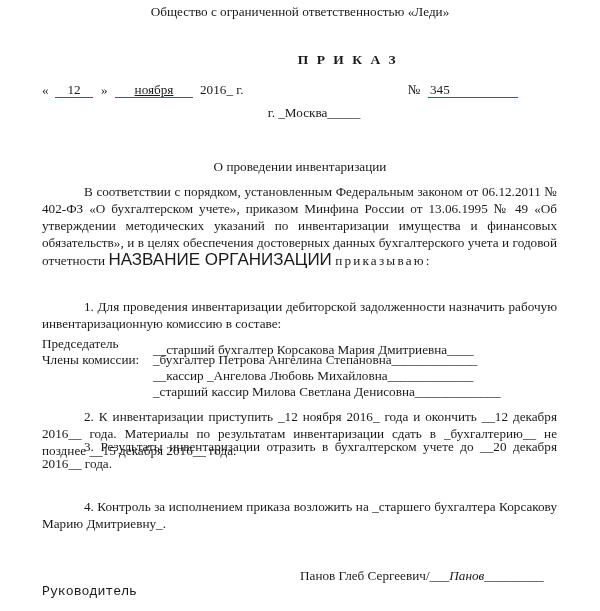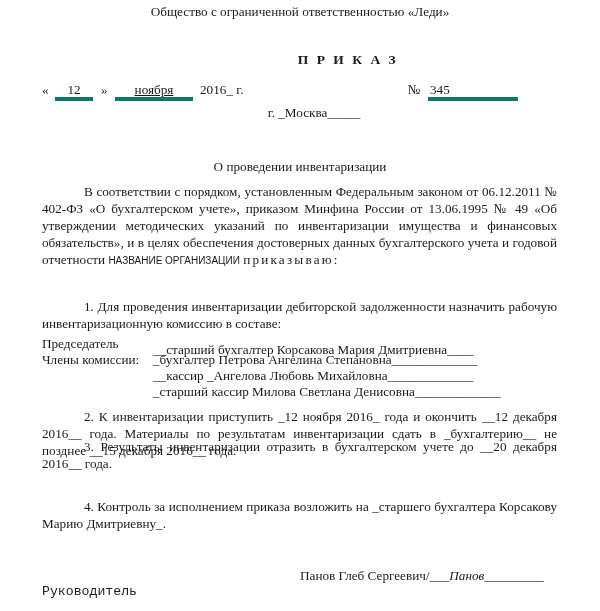--- a/index.html
+++ b/index.html
@@ -13,34 +13,34 @@
       position: relative;
       overflow: hidden;
       font-family: "Liberation Serif", serif;
       font-size: 13.2px;
       color: #1a1a1a;
     }
     .abs { position: absolute; white-space: nowrap; }
     .center { left: 0; width: 600px; text-align: center; }
     .org { top: 4px; }
     .title { top: 52px; font-weight: bold; letter-spacing: 2.5px; font-size: 13.5px; padding-left: 48px; }
-    .uline { display: inline-block; border-bottom: 4px solid #0f766e; text-align: center; line-height: 15px; }
+    .uline { display: inline-block; border-bottom: 1px solid #0f766e; text-align: center; line-height: 15px; }
     .city { top: 105px; margin-left: 14px; }
     .subject { top: 140px; margin-top: 19px; }
     .para {
       position: absolute;
       left: 42px;
       width: 515px;
       text-align: justify;
       line-height: 17px;
       white-space: normal;
     }
     .para p { margin: 0; }
     .indent { text-indent: 42px; }
-    .sans { font-family: "Liberation Sans", sans-serif; font-size: 10px; }
+    .sans { font-family: "Liberation Sans", sans-serif; font-size: 17px; }
     .spaced { letter-spacing: 2.2px; margin-top: 32px; }
     .label { left: 42px; }
     .member { left: 153px; }
     .footer-left { left: 42px; top: 584px; font-family: Liberation Mono, monospace; }
     .footer-right { left: 300px; top: 568px; }
     .italic { font-style: italic; }
   </style>
 </head>
 <body>
 

